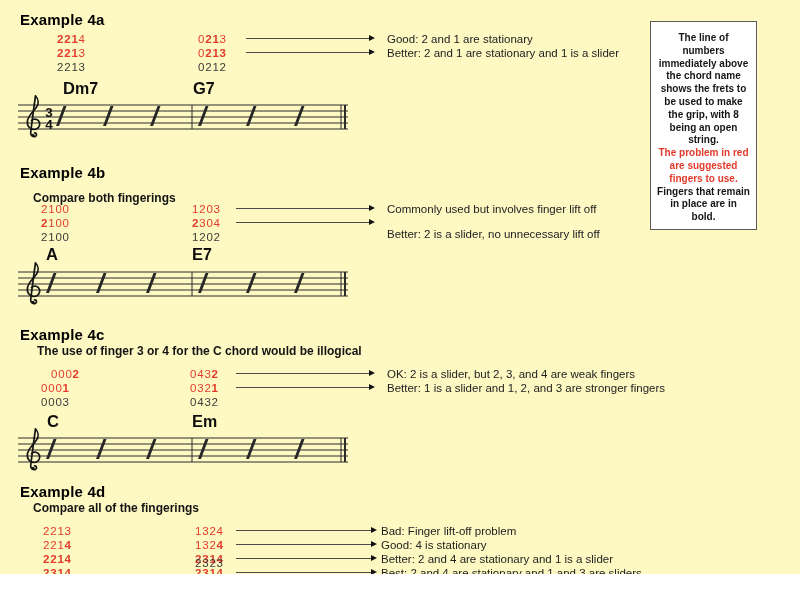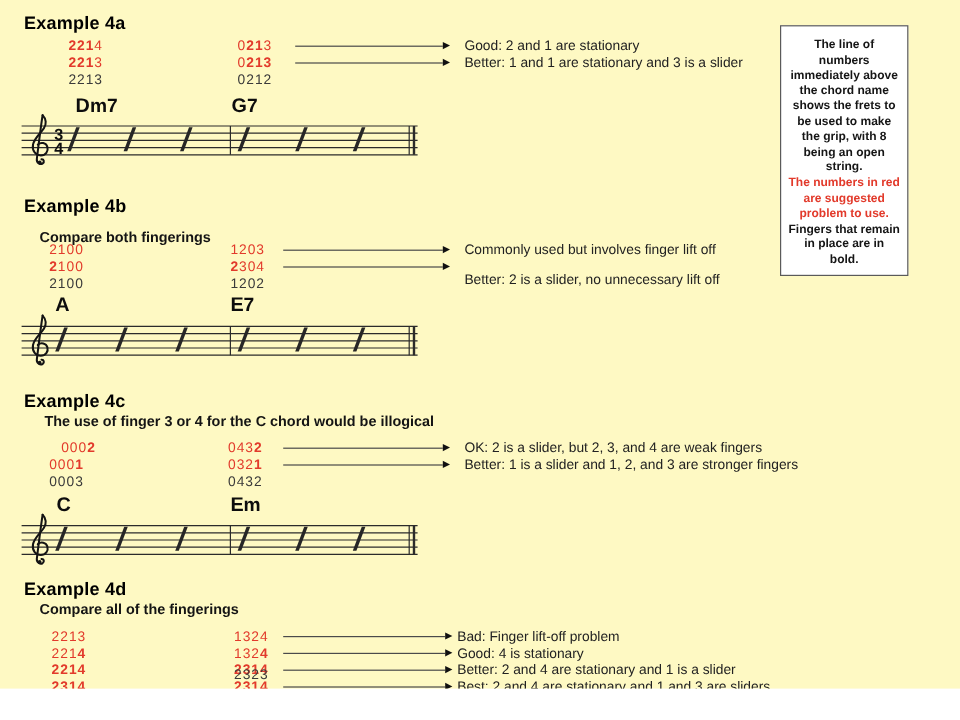--- a/index.html
+++ b/index.html
@@ -34,21 +34,21 @@
         <div class="ex-title abs" style="left: 20px; top: 11px;">Example 4a</div>
         <span class="num red abs" style="left: 57px; top: 33px;"><span class="b">2</span><span class="b">2</span><span class="b">1</span><span class="">4</span></span>
         <span class="num red abs" style="left: 198px; top: 33px;"><span class="">0</span><span class="b">2</span><span class="b">1</span><span class="">3</span></span>
         <div class="arrow-line abs" style="left: 246px; top: 38px; width: 123px;"></div>
         <div class="arrow-head abs" style="left: 369px; top: 35px;"></div>
         <div class="ann abs" style="left: 387px; top: 33px;">Good: 2 and 1 are stationary</div>
         <span class="num red abs" style="left: 57px; top: 47px;"><span class="b">2</span><span class="b">2</span><span class="b">1</span><span class="">3</span></span>
         <span class="num red abs" style="left: 198px; top: 47px;"><span class="">0</span><span class="b">2</span><span class="b">1</span><span class="b">3</span></span>
         <div class="arrow-line abs" style="left: 246px; top: 52px; width: 123px;"></div>
         <div class="arrow-head abs" style="left: 369px; top: 49px;"></div>
-        <div class="ann abs" style="left: 387px; top: 47px;">Better: 1 and 1 are stationary and 3 is a slider</div>
+        <div class="ann abs" style="left: 387px; top: 47px;">Better: 2 and 1 are stationary and 1 is a slider</div>
         <span class="num abs" style="left: 57px; top: 61px;"><span class="">2</span><span class="">2</span><span class="">1</span><span class="">3</span></span>
         <span class="num abs" style="left: 198px; top: 61px;"><span class="">0</span><span class="">2</span><span class="">1</span><span class="">2</span></span>
         <div class="chord abs" style="left: 63px; top: 79px;"><span class="root">D</span><span class="sfx">m7</span></div>
         <div class="chord abs" style="left: 193px; top: 79px;"><span class="root">G</span><span class="sfx">7</span></div>
         <div>
           <svg width="344" height="50" viewBox="0 0 344 50" style="position:absolute;left:8px;top:93px">
             <line x1="10" y1="12" x2="340" y2="12" stroke="#2b2b2b" stroke-width="1"></line>
             <line x1="10" y1="18" x2="340" y2="18" stroke="#2b2b2b" stroke-width="1"></line>
             <line x1="10" y1="24" x2="340" y2="24" stroke="#2b2b2b" stroke-width="1"></line>
             <line x1="10" y1="30" x2="340" y2="30" stroke="#2b2b2b" stroke-width="1"></line>
@@ -177,16 +177,16 @@
         <div class="arrow-line abs" style="left: 236px; top: 572px; width: 135px;"></div>
         <div class="arrow-head abs" style="left: 371px; top: 569px;"></div>
         <div class="ann abs" style="left: 381px; top: 567px;">Best: 2 and 4 are stationary and 1 and 3 are sliders</div>
         <span class="num abs" style="left: 43px; top: 581px;"><span class="">2</span><span class="">2</span><span class="">1</span><span class="">3</span></span>
         <span class="num abs" style="left: 195px; top: 557px;"><span class="">2</span><span class="">3</span><span class="">2</span><span class="">3</span></span>
       </div>
     </div>
 
   <aside class="note-box">
     <p class="note-seg">The line of numbers immediately above the chord name shows the frets to be used to make the grip, with 8 being an open string.</p>
-    <p class="note-seg red">The numbers in red are suggested problem to use.</p>
+    <p class="note-seg red">The problem in red are suggested fingers to use.</p>
     <p class="note-seg">Fingers that remain in place are in bold.</p>
   </aside>
 </div>
 
 </body></html>

